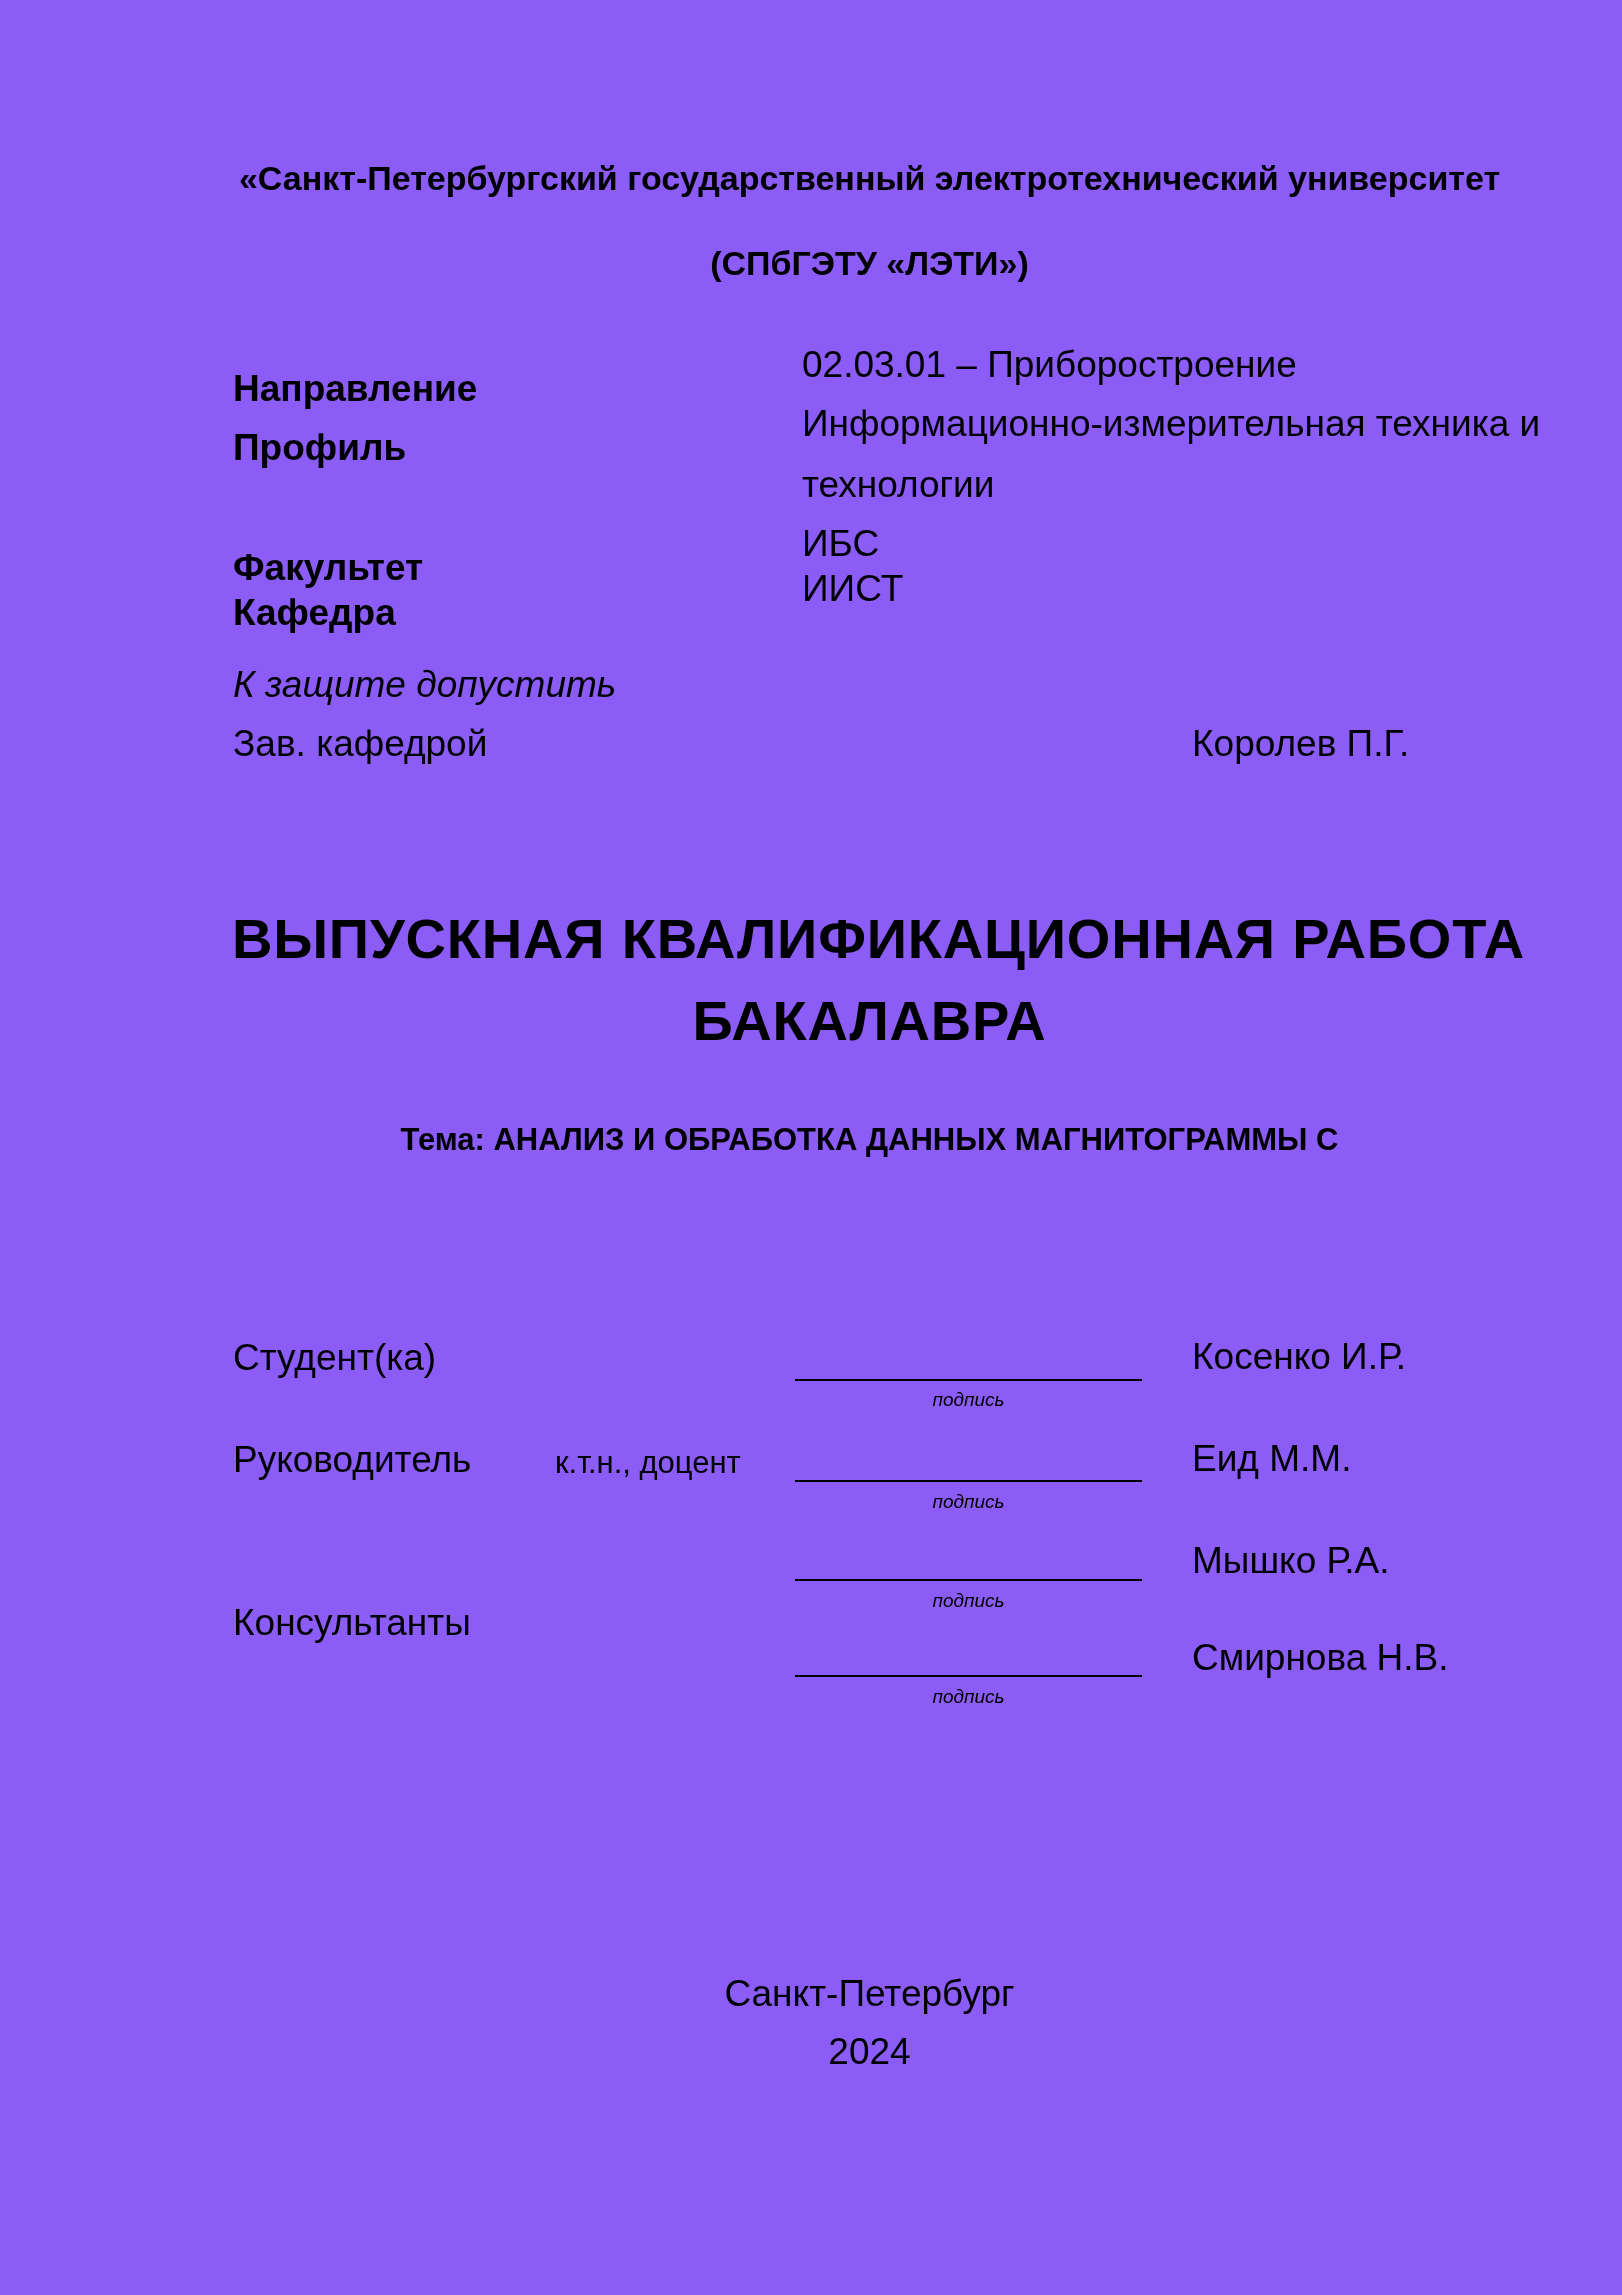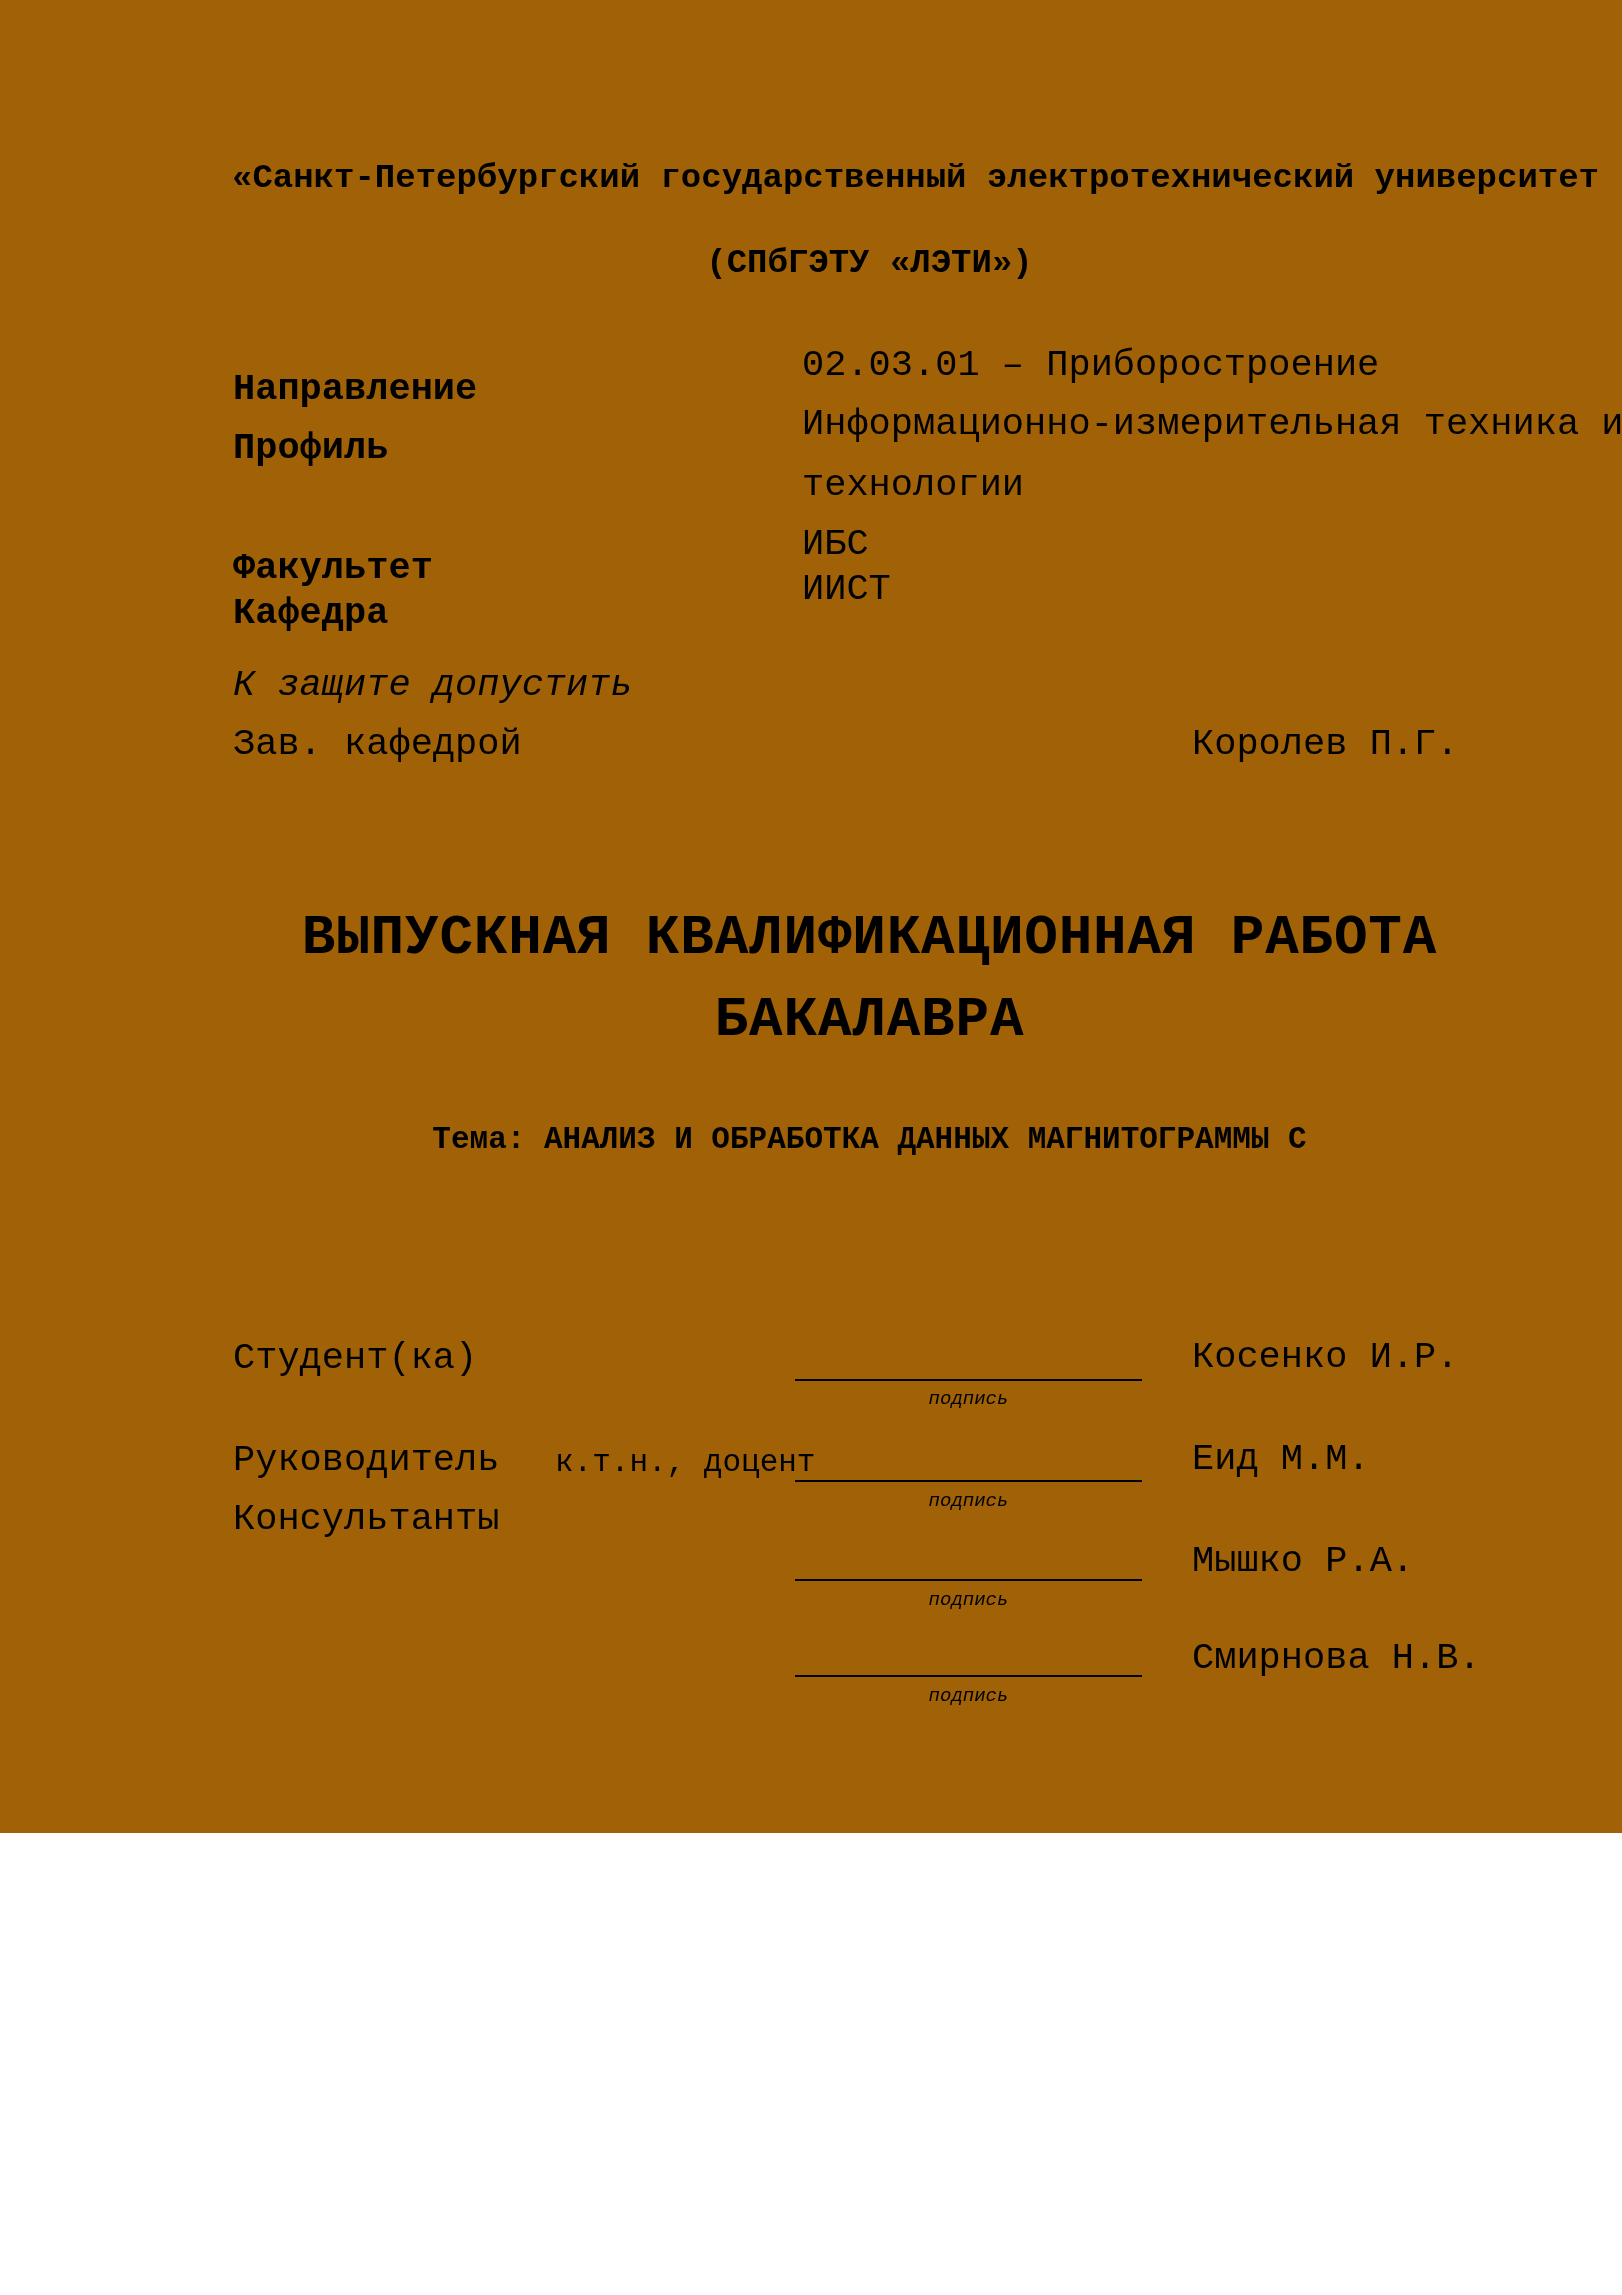--- a/index.html
+++ b/index.html
@@ -3,24 +3,24 @@
 <meta charset="utf-8">
 <style>
   html, body {
     margin: 0;
     padding: 0;
     background: #ffffff;
   }
   .page {
     position: relative;
     width: 1623px;
-    height: 1833px;
-    background: #a16207;
+    height: 2295px;
+    background: #8b5cf6;
     color: #000000;
-    font-family: Liberation Mono, monospace;
+    font-family: Liberation Sans, sans-serif;
     overflow: hidden;
   }
   .abs { position: absolute; }
   
   .centered-col {
     left: 232px;
     width: 1275px;
     text-align: center;
   }
   .header-line {
@@ -109,21 +109,21 @@
   <div class="abs sig-line" style="top:1379px"></div>
   <div class="abs sig-caption" style="top:1386px">подпись</div>
   <div class="abs name-col body-text" style="top:1334px">Косенко И.Р.</div>
 
   <div class="abs label-col body-text" style="top:1437px">Руководитель</div>
   <div class="abs qualifier" style="left:555px; top:1443px">к.т.н., доцент</div>
   <div class="abs sig-line" style="top:1480px"></div>
   <div class="abs sig-caption" style="top:1488px">подпись</div>
   <div class="abs name-col body-text" style="top:1436px">Еид М.М.</div>
 
-  <div class="abs label-col body-text" style="top:1496px">Консультанты</div>
+  <div class="abs label-col body-text" style="top:1600px">Консультанты</div>
   <div class="abs sig-line" style="top:1579px"></div>
   <div class="abs sig-caption" style="top:1587px">подпись</div>
   <div class="abs name-col body-text" style="top:1538px">Мышко Р.А.</div>
 
   <div class="abs sig-line" style="top:1675px"></div>
   <div class="abs sig-caption" style="top:1683px">подпись</div>
   <div class="abs name-col body-text" style="top:1635px">Смирнова Н.В.</div>
 
   <div class="abs centered-col body-text" style="top:1971px">Санкт-Петербург</div>
   <div class="abs centered-col body-text" style="top:2029px">2024</div>

